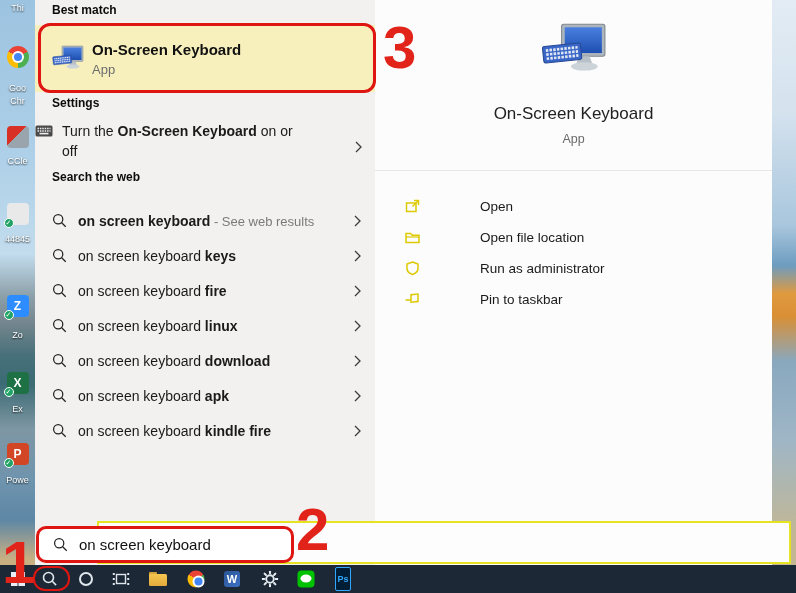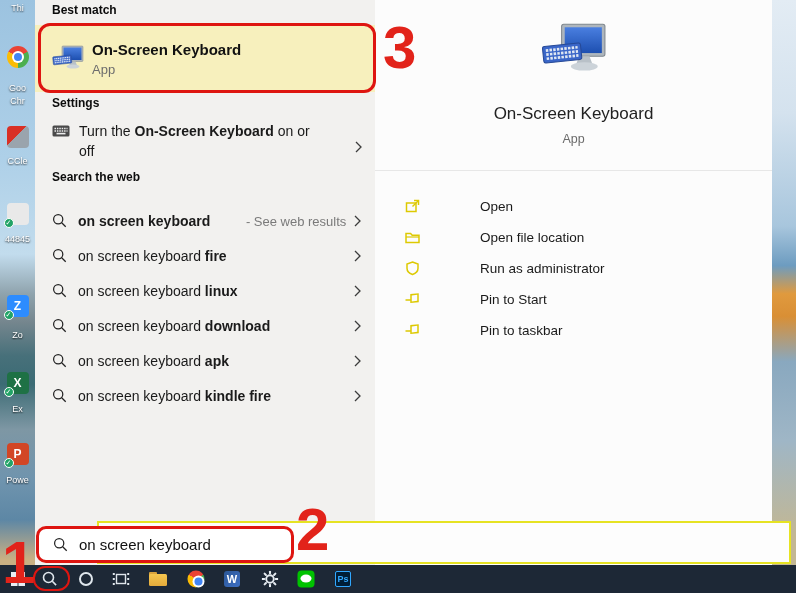--- a/index.html
+++ b/index.html
@@ -41,31 +41,31 @@
 
   .sec-header { position:absolute; left:17px; font-size:12px; font-weight:700; color:#0c0c0c; }
 
   .best-match { position:absolute; left:0; top:25px; width:340px; height:67px; background:#f7f0bd;
     display:flex; align-items:center; padding-left:17px; cursor:default; }
   .bm-text { margin-left:8px; }
   .bm-title { font-size:15px; font-weight:700; color:#111; }
   .bm-sub { font-size:13px; color:#6d6d6d; margin-top:4px; }
 
   .settings-row { position:absolute; left:0; top:113px; width:340px; height:60px;
-    display:flex; padding:8px 12px 0 17px; }
+    display:flex; padding:8px 12px 0 0; }
   .settings-text { margin-left:9px; width:238px; font-size:14px; color:#1a1a1a; line-height:20px; }
   .settings-text b { font-weight:700; }
   .row-chevron { margin-left:auto; align-self:center; flex:0 0 auto; }
 
   .web-list { position:absolute; left:0; top:203px; width:340px; }
   .web-row { height:35px; display:flex; align-items:center; padding:0 13px 0 17px; }
   .web-row .mag { flex:0 0 auto; margin-right:10px; }
   .web-text { font-size:14px; color:#1a1a1a; flex:1 1 auto; white-space:nowrap; overflow:hidden; }
   .web-text b { font-weight:700; }
-  .web-note { font-size:13px; color:#7a7a7a;margin-left:32px; }
+  .web-note { font-size:13px; color:#7a7a7a; }
 
   
   .preview-icon { position:absolute; left:0; right:0; top:22px; display:flex; justify-content:center; }
   .preview-title { position:absolute; left:0; right:0; top:104px; text-align:center;
     font-size:17px; color:#222; }
   .preview-sub { position:absolute; left:0; right:0; top:132px; text-align:center;
     font-size:12.5px; color:#6b6b6b; }
   .preview-divider { position:absolute; left:0; right:0; top:170px; height:1px; background:#e7e7e7; }
   .action-list { position:absolute; left:0; top:191px; width:100%; }
   .action-row { height:31px; display:flex; align-items:center; padding-left:29px;gap:48px; }
@@ -84,21 +84,21 @@
   
   .taskbar { position:absolute; left:0; top:565px; width:796px; height:28px; background:#1d2836; }
   .tb { position:absolute; top:50%; transform:translate(-50%,-50%); display:flex;
     align-items:center; justify-content:center; }
   .word-sq { width:16px; height:16px; border-radius:3px;
     background:linear-gradient(135deg,#2b5797,#3d6fc4); color:#fff; font-size:11px; font-weight:700;
     display:flex; align-items:center; justify-content:center; }
   .line-sq { width:17px; height:17px; border-radius:4px; background:#00c300; position:relative; }
   .line-sq::before { content:""; position:absolute; left:3px; top:4px; width:11px; height:8px;
     border-radius:50%; background:#fff; }
-  .ps-sq { width:16px; height:16px; border-radius:2px; background:#001e36; border:1px solid #31a8ff;
+  .ps-sq { width:16px; height:24px; border-radius:2px; background:#001e36; border:1px solid #31a8ff;
     color:#31a8ff; font-size:9px; font-weight:700; display:flex; align-items:center; justify-content:center; }
   .folder-ic { position:relative; width:18px; height:14px; }
   .folder-ic::before { content:""; position:absolute; left:0; top:0; width:8px; height:4px;
     background:#d9a33c; border-radius:1px 1px 0 0; }
   .folder-ic::after { content:""; position:absolute; left:0; top:2px; width:18px; height:12px;
     background:linear-gradient(180deg,#f5c64f,#e4ab3c); border-radius:1.5px; }
 
   
   .anno-rect { position:absolute; border:3px solid #de1510; border-radius:12px; pointer-events:none; }
   .anno-num { position:absolute; color:#e2231a; font-weight:700; font-size:60px; line-height:1;
@@ -270,20 +270,29 @@
         </svg>
       <div class="web-text"><span></span><b>on screen keyboard</b><span class="web-note"> - See web results</span></div>
       <svg width="8" height="14">
           <use href="#chev"></use>
         </svg>
     </div>
     <div class="web-row">
       <svg class="mag" width="16" height="16">
           <use href="#mag-dark"></use>
         </svg>
+      <div class="web-text"><span>on screen keyboard </span><b>keys</b></div>
+      <svg width="8" height="14">
+          <use href="#chev"></use>
+        </svg>
+    </div>
+    <div class="web-row">
+      <svg class="mag" width="16" height="16">
+          <use href="#mag-dark"></use>
+        </svg>
       <div class="web-text"><span>on screen keyboard </span><b>fire</b></div>
       <svg width="8" height="14">
           <use href="#chev"></use>
         </svg>
     </div>
     <div class="web-row">
       <svg class="mag" width="16" height="16">
           <use href="#mag-dark"></use>
         </svg>
       <div class="web-text"><span>on screen keyboard </span><b>linux</b></div>
@@ -346,26 +355,20 @@
     <div class="action-row">
       <svg class="a-icon">
           <use href="#ic-shield"></use>
         </svg>
       <span class="action-label">Run as administrator</span>
     </div>
     <div class="action-row">
       <svg class="a-icon">
           <use href="#ic-pin"></use>
         </svg>
-      <span class="action-label">Pin to Start</span>
-    </div>
-    <div class="action-row">
-      <svg class="a-icon">
-          <use href="#ic-pin"></use>
-        </svg>
       <span class="action-label">Pin to taskbar</span>
     </div>
   </div>
 </div>
 
 <div class="bottom-bar"></div>
 <div class="search-box">
   <svg width="16" height="16">
       <use href="#mag-dark"></use>
     </svg>

